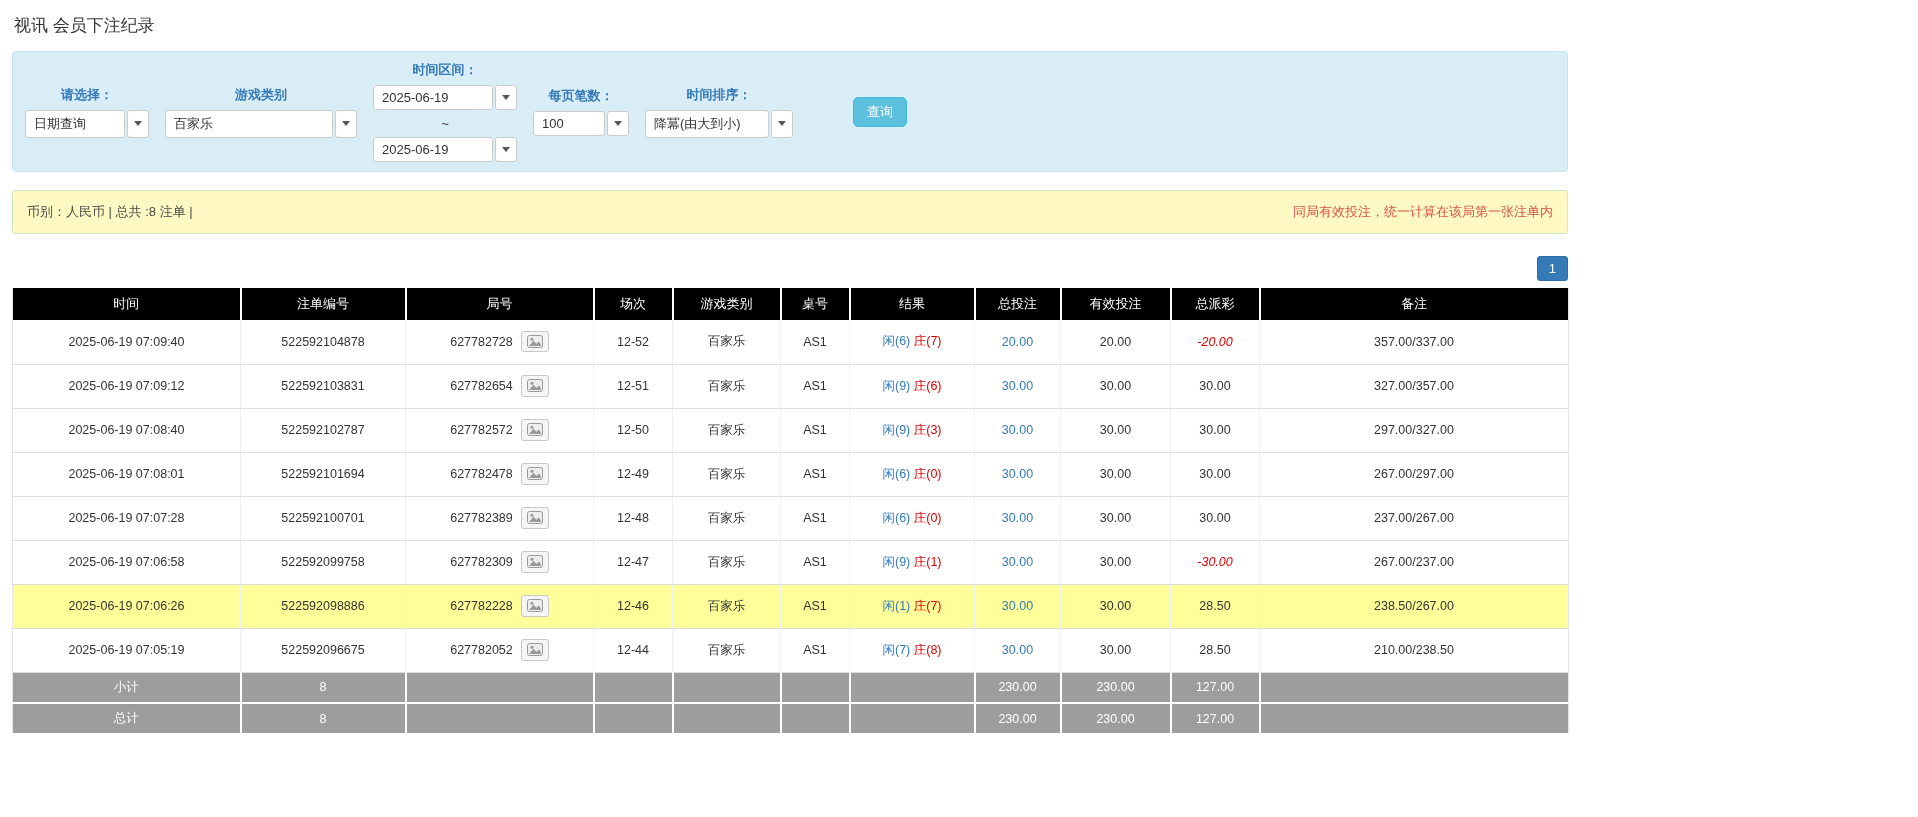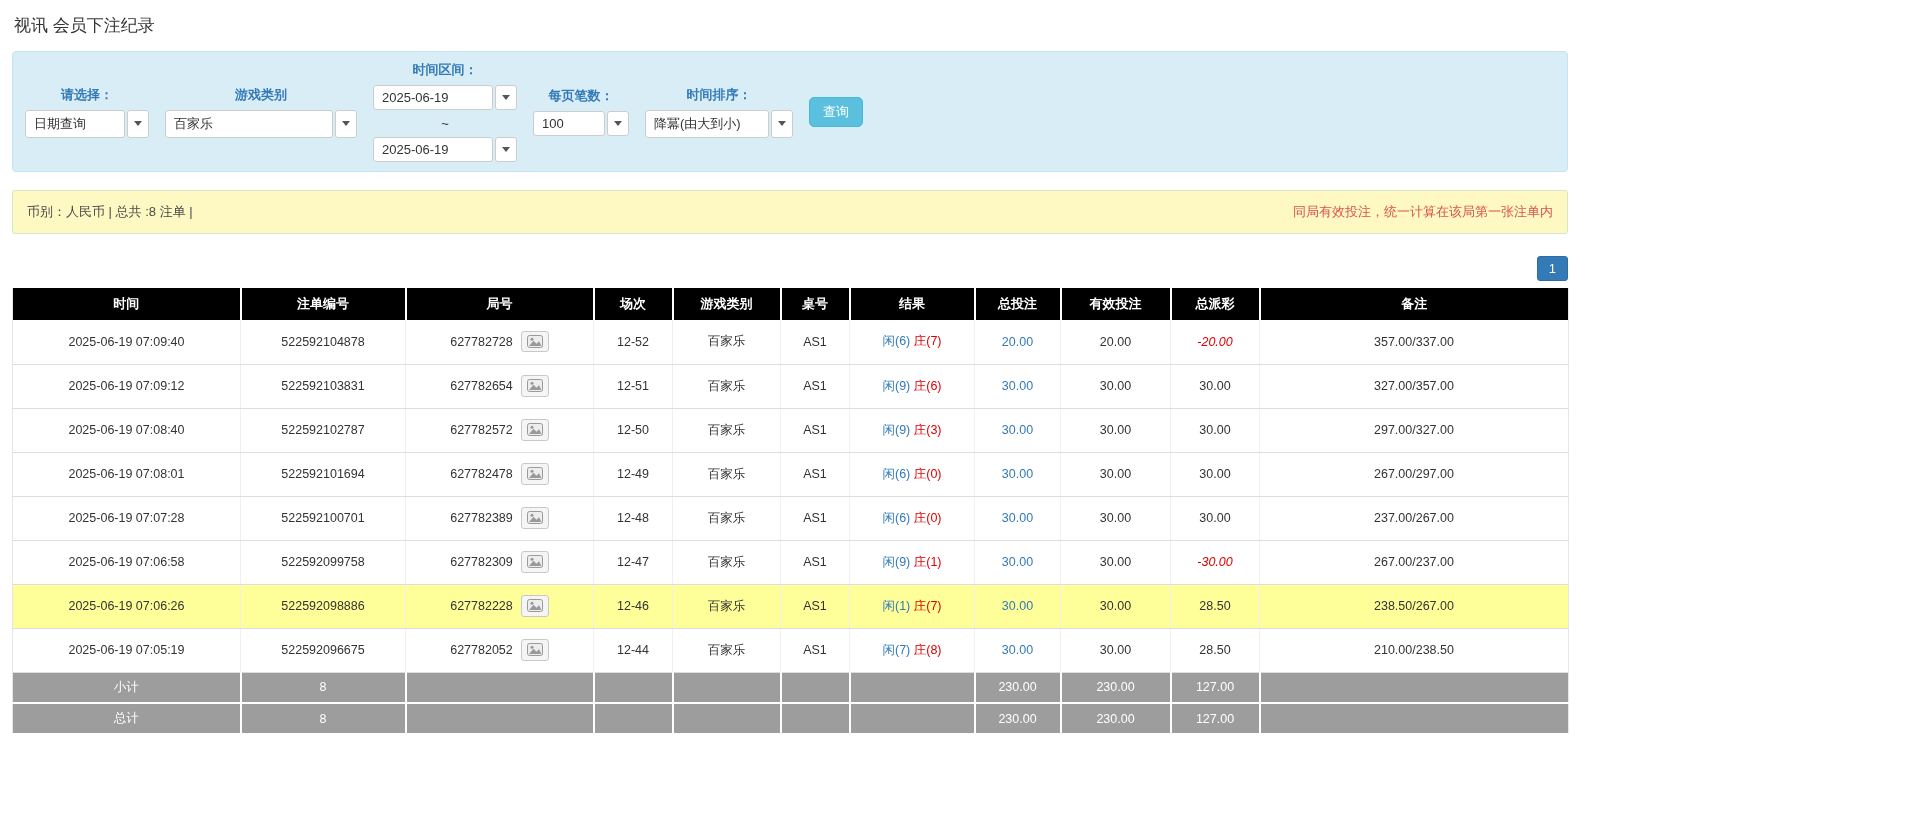--- a/index.html
+++ b/index.html
@@ -43,20 +43,21 @@
   .caret {
     width: 0; height: 0; display: inline-block;
     border-left: 4px solid transparent; border-right: 4px solid transparent;
     border-top: 5px solid #555;
   }
   .tilde { color: #333; }
   .search-btn {
     background: var(--button-blue); border: 1px solid #46b8da; color: #fff;
     font-size: 13px; padding: 5px 13px; border-radius: 5px; cursor: pointer;
     font-family: inherit;
+    margin-left: 44px;
   }
 
   
   .summary-bar {
     margin-top: 18px;
     background: #fef9c3; border: 1px solid #d0e9c6; border-radius: 3px;
     padding: 12px 14px;
     display: flex; justify-content: space-between; align-items: center;
     font-size: 13px; color: #4a4a4a;
   }
@@ -71,21 +72,21 @@
   }
 
   
   table {
     margin-top: 7px; border-collapse: collapse; table-layout: fixed;
     width: 1556px; font-size: 12.5px;
     border-left: 1px solid #e6e6e6; border-right: 1px solid #e6e6e6;
     border-bottom: 1px solid #ddd;
   }
   thead th {
-    background: var(--header-black); color: #fff; font-weight: bold;
+    background: var(--header-black); color: #fff; font-weight: normal;
     padding: 7px 4px; font-size: 13px; border-right: 2px solid #fff;
     white-space: nowrap; overflow: hidden;
   }
   thead th:last-child { border-right: none; }
   tbody td {
     text-align: center; padding: 0 4px; height: 44px;
     border-bottom: 1px solid #ddd; border-right: 1px solid #f0f0f0;
     color: #333; background: #fff; white-space: nowrap; overflow: hidden;
   }
   tbody td:last-child { border-right: none; }

